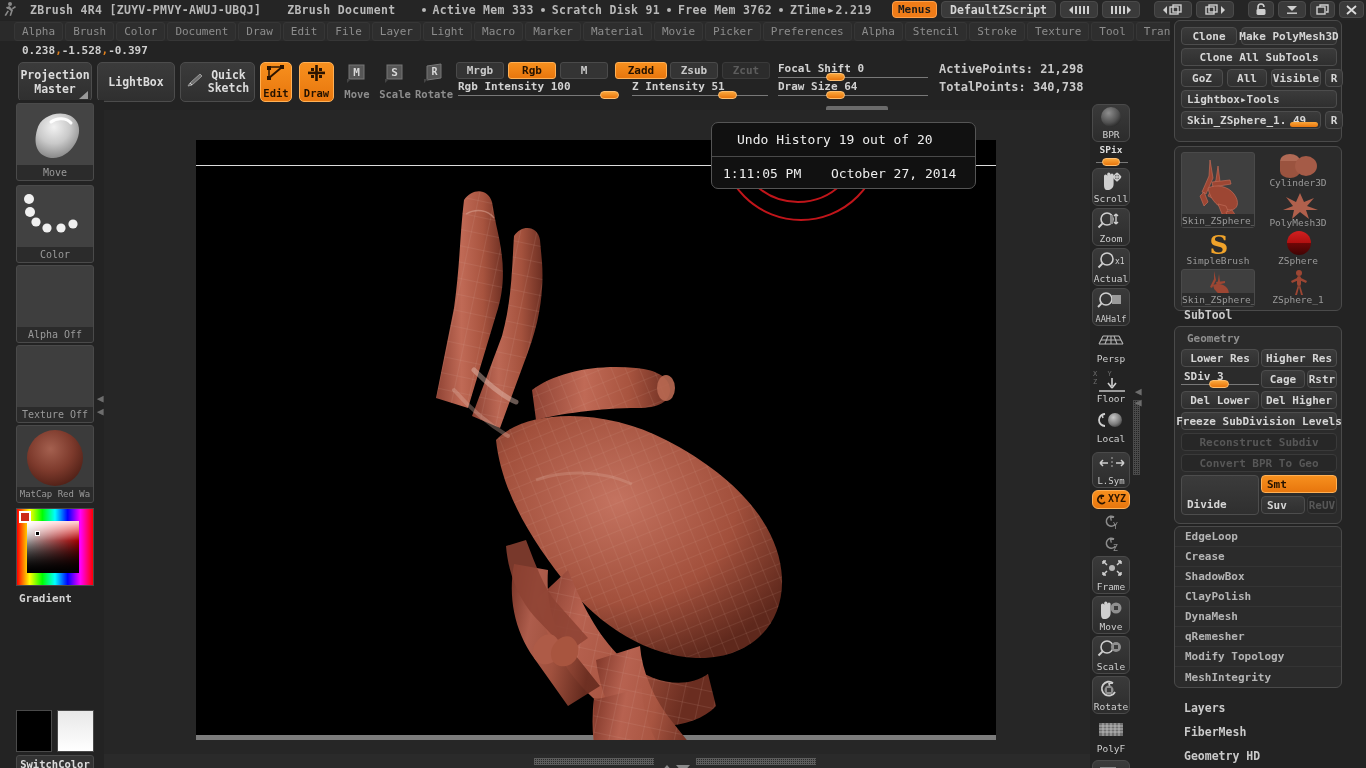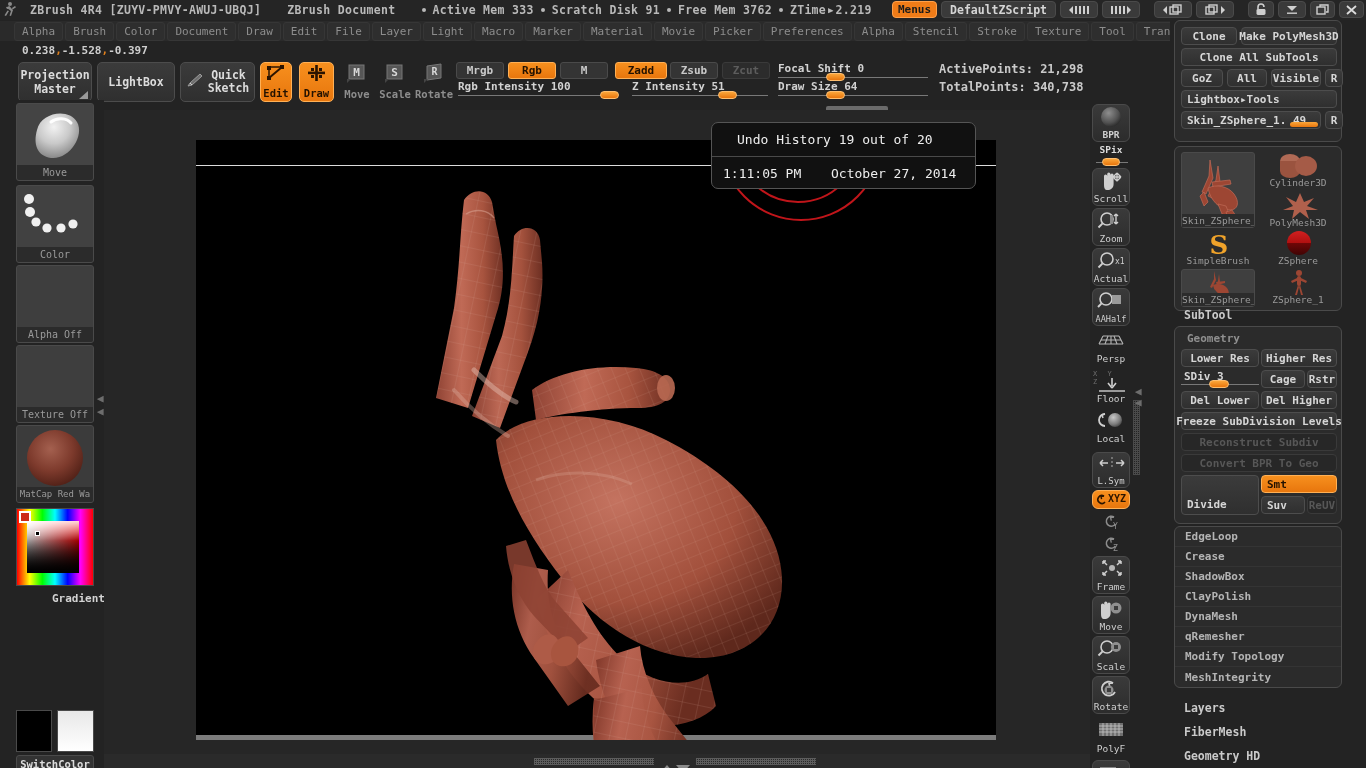--- a/index.html
+++ b/index.html
@@ -80,21 +80,21 @@
           font-family: "DejaVu Sans Mono", monospace; white-space: nowrap; }
 
   
   #leftbar { position: absolute; left: 0; top: 100px; width: 104px; height: 660px; background: #232323; }
   .lb-swatch { position: absolute; left: 16px; width: 78px; border: 1px solid #4a4a4a;
                border-radius: 3px; background: #3d3d3d; overflow: hidden; }
   .lb-caption { position: absolute; left: 0; bottom: 0; width: 100%; height: 15px;
                 background: #2b2b2b; color: #9a9a9a; font-size: 10px; text-align: center;
                 line-height: 15px; font-family: "DejaVu Sans Mono", monospace; }
   .lb-label { position: absolute; left: 16px; width: 78px; color: #d3d3d3; font-size: 11px;
-              font-weight: bold; font-family: "DejaVu Sans Mono", monospace; margin-left: 33px; }
+              font-weight: bold; font-family: "DejaVu Sans Mono", monospace; }
   .lb-btn { position: absolute; left: 16px; width: 78px; height: 16px; border: 1px solid #4a4a4a;
             border-radius: 3px; background: #333; color: #dcdcdc; font-size: 10.5px; font-weight: bold;
             display: flex; align-items: center; justify-content: center;
             font-family: "DejaVu Sans Mono", monospace; }
 
   
   #canvaswrap { position: absolute; left: 104px; top: 110px; width: 986px; height: 645px; background: #262626; }
   #canvas { position: absolute; left: 92px; top: 30px; width: 800px; height: 600px;
             background: #585858; overflow: hidden; }
   .cv-black { position: absolute; left: 0; background: #000; width: 800px; }
@@ -596,21 +596,21 @@
       <svg width="30" height="24" viewBox="0 0 30 24" style="position:absolute;top:1px">
         <defs>
             <radialGradient id="bprG" cx="38%" cy="30%" r="70%">
           <stop offset="0%" stop-color="#8e8e8e"></stop>
               <stop offset="70%" stop-color="#525252"></stop>
               <stop offset="100%" stop-color="#2e2e2e"></stop>
         </radialGradient>
           </defs>
         <circle cx="15" cy="11" r="10" fill="url(#bprG)"></circle>
       </svg>
-      <span class="vb-lbl" style="position:relative;z-index:2;font-weight:bold">BPR</span>
+      <span class="vb-lbl" style="position:relative;z-index:2;font-weight:normal">BPR</span>
     </div>
 
     <div class="vb-btn flat" style="top:40px;height:24px;justify-content:flex-start">
       <span class="vb-lbl" style="font-weight:bold;color:#dcdcdc">SPix</span>
       <div style="position:absolute;left:3px;top:17px;width:32px;height:1px;background:#787878"></div>
       <div style="position:absolute;left:9px;top:13px;width:18px;height:8px;border-radius:4px;background:linear-gradient(#fba63a,#e8760d);border:1px solid #ffbe6e"></div>
     </div>
 
     <div class="vb-btn" style="top:64px;height:38px">
       <svg width="28" height="22" viewBox="0 0 28 22" style="position:absolute;top:1px;left:5px">

